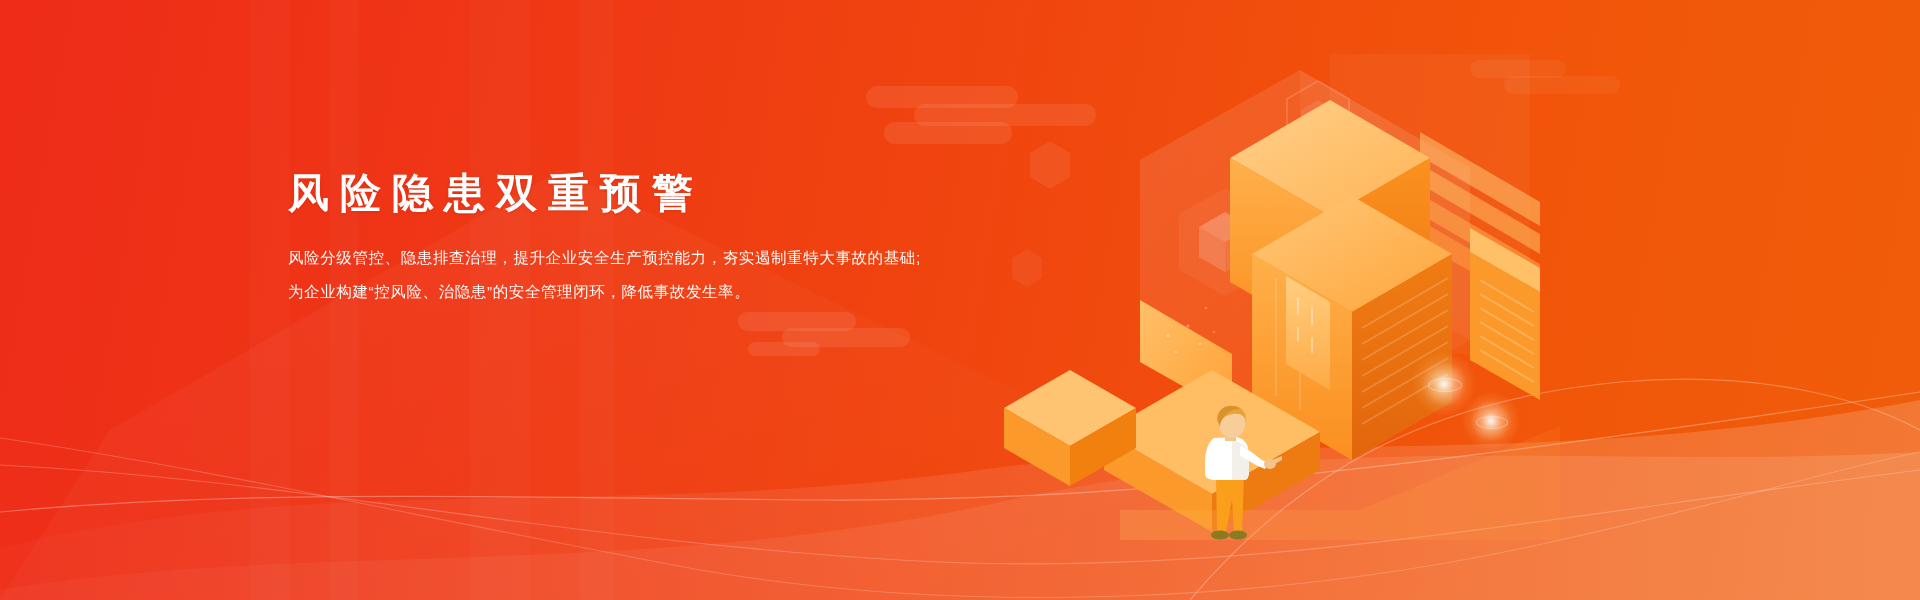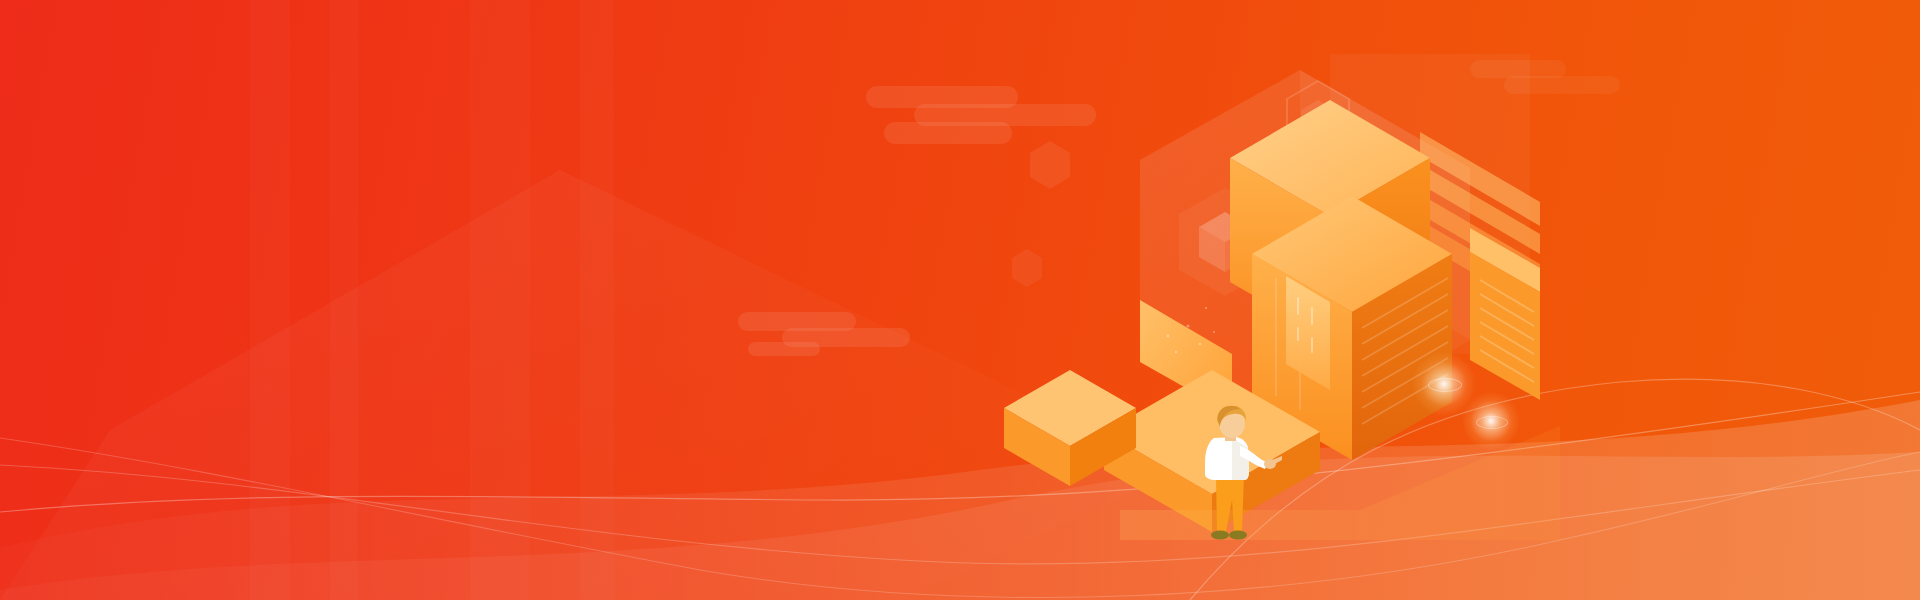--- a/index.html
+++ b/index.html
@@ -262,14 +262,21 @@
     <ellipse cx="78" cy="60" rx="6" ry="5" fill="#f4c48f"></ellipse>
     <path d="M80,56 L90,52 L90,56 L81,61 Z" fill="#f4c48f"></path>
 
     <rect x="33" y="28" width="11" height="9" fill="#f4c48f"></rect>
     <ellipse cx="40" cy="20" rx="13" ry="14" fill="#f7cd99"></ellipse>
 
     <path d="M27,20 C25,8 33,2 41,2 C50,2 55,9 54,18 C54,12 48,9 41,10 C34,11 29,14 28,22 Z" fill="#e8a33d"></path>
     <path d="M27,20 C24,16 25,8 31,4 C36,1 44,1 48,5 C42,5 34,8 31,14 C29,17 28,19 27,24 Z" fill="#d9912e"></path>
   </svg>
 
+  <div class="copy">
+    <h1 class="headline">风险隐患双重预警</h1>
+    <div class="subcopy">
+      <p class="subline">风险分级管控、隐患排查治理，提升企业安全生产预控能力，夯实遏制重特大事故的基础;</p>
+      <p class="subline">为企业构建“控风险、治隐患”的安全管理闭环，降低事故发生率。</p>
+    </div>
+  </div>
 
 </div>
 
 </body></html>

